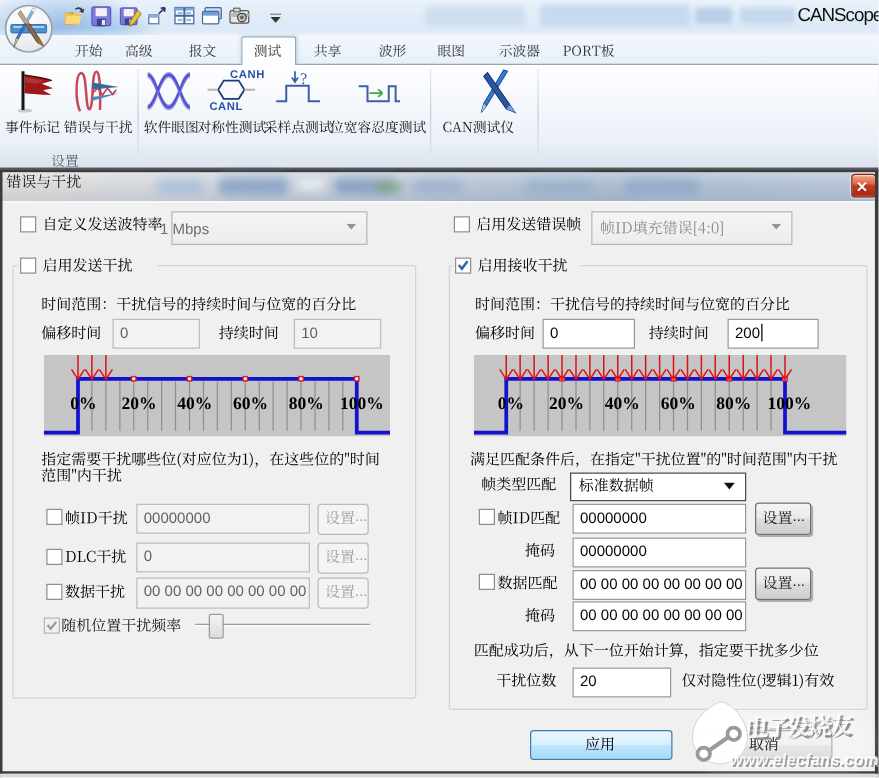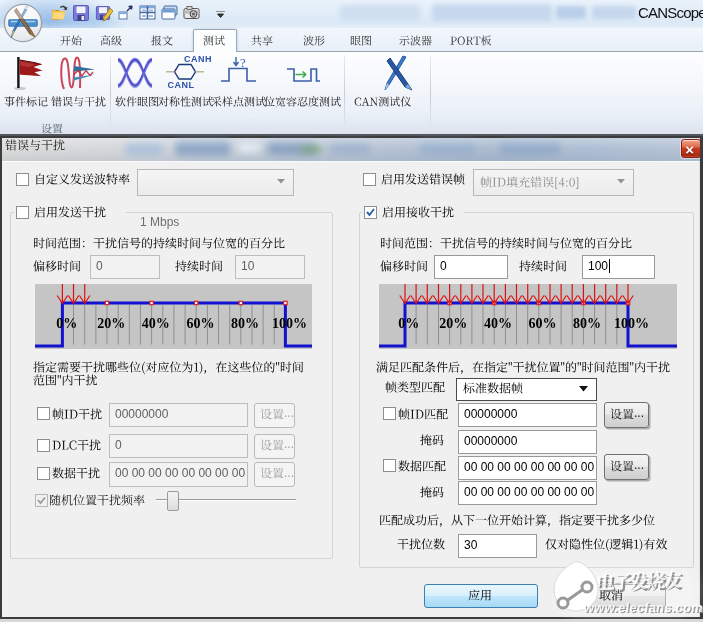--- a/index.html
+++ b/index.html
@@ -453,21 +453,21 @@
         <use href="#g9001" x="4000"></use>
         <use href="#g6ce2" x="5000"></use>
         <use href="#g7279" x="6000"></use>
         <use href="#g7387" x="7000"></use>
       </g>
     </svg>
     <div class="a" style="left:137px;top:169px;width:155px;height:24.5px;background:linear-gradient(#F5F5F5,#ECECEC);border:1px solid #B5B9BC;"></div>
     <svg class="a" style="left:277px;top:179.2px" width="8" height="5">
       <path d="M0 0 L8 0 L4 4.5 Z" fill="#8E9499"></path>
     </svg>
-    <div class="a" style="left:140px;top:176px;font:normal 12px 'Liberation Sans',sans-serif;color:#6E6E6E;white-space:pre;margin-top:39px;">1 Mbps</div>
+    <div class="a" style="left:128px;top:176px;font:normal 12px 'Liberation Sans',sans-serif;color:#6E6E6E;white-space:pre;">1 Mbps</div>
     <div class="a" style="left:363px;top:173px;width:11px;height:11px;background:#fff;border:1px solid #8E8E8E;"></div>
     <svg class="a" style="left:381px;top:173px;overflow:visible;" width="84.0" height="12" viewBox="0 0 7000 1000">
       <g fill="#000">
         <use href="#g542f"></use>
         <use href="#g7528" x="1000"></use>
         <use href="#g53d1" x="2000"></use>
         <use href="#g9001" x="3000"></use>
         <use href="#g9519" x="4000"></use>
         <use href="#g8bef" x="5000"></use>
         <use href="#g5e27" x="6000"></use>
@@ -604,21 +604,21 @@
     <div class="a" style="left:440px;top:258.8px;font:normal 12px 'Liberation Sans',sans-serif;color:#000;white-space:pre;">0</div>
     <svg class="a" style="left:519px;top:260px;overflow:visible;" width="48.0" height="12" viewBox="0 0 4000 1000">
       <g fill="#000">
         <use href="#g6301"></use>
         <use href="#g7eed" x="1000"></use>
         <use href="#g65f6" x="2000"></use>
         <use href="#g95f4" x="3000"></use>
       </g>
     </svg>
     <div class="a" style="left:582px;top:255px;width:71px;height:21.5px;background:#fff;border:1px solid #999;"></div>
-    <div class="a" style="left:588px;top:258.8px;font:normal 12px 'Liberation Sans',sans-serif;color:#000;white-space:pre;">100</div>
+    <div class="a" style="left:588px;top:258.8px;font:normal 12px 'Liberation Sans',sans-serif;color:#000;white-space:pre;">200</div>
     <div class="a" style="left:609.1px;top:259px;width:1px;height:13.5px;background:#000;"></div>
     <svg class="a" style="left:35px;top:283.5px" width="277" height="65.5">
       <rect width="277" height="65.5" fill="#C5C5C5"></rect>
       <path d="M38.5 21.0 V60.5" stroke="#8F8F8F" stroke-width="1"></path>
       <path d="M49.7 21.0 V60.5" stroke="#8F8F8F" stroke-width="1"></path>
       <path d="M60.9 21.0 V60.5" stroke="#8F8F8F" stroke-width="1"></path>
       <path d="M72.0 21.0 V60.5" stroke="#8F8F8F" stroke-width="1"></path>
       <path d="M83.2 21.0 V60.5" stroke="#8F8F8F" stroke-width="1"></path>
       <path d="M94.3 21.0 V60.5" stroke="#8F8F8F" stroke-width="1"></path>
       <path d="M105.4 21.0 V60.5" stroke="#8F8F8F" stroke-width="1"></path>
@@ -984,21 +984,21 @@
     </svg>
     <svg class="a" style="left:397px;top:538px;overflow:visible;" width="48.0" height="12" viewBox="0 0 4000 1000">
       <g fill="#000">
         <use href="#g5e72"></use>
         <use href="#g6270" x="1000"></use>
         <use href="#g4f4d" x="2000"></use>
         <use href="#g6570" x="3000"></use>
       </g>
     </svg>
     <div class="a" style="left:458px;top:533.5px;width:77px;height:22.5px;background:#fff;border:1px solid #999;"></div>
-    <div class="a" style="left:464px;top:537.8px;font:normal 12px 'Liberation Sans',sans-serif;color:#000;white-space:pre;">30</div>
+    <div class="a" style="left:464px;top:537.8px;font:normal 12px 'Liberation Sans',sans-serif;color:#000;white-space:pre;">20</div>
     <svg class="a" style="left:545px;top:538px;overflow:visible;" width="122.4" height="12" viewBox="0 0 10199 1000">
       <g fill="#000">
         <use href="#g4ec5"></use>
         <use href="#g5bf9" x="1000"></use>
         <use href="#g9690" x="2000"></use>
         <use href="#g6027" x="3000"></use>
         <use href="#g4f4d" x="4000"></use>
         <use href="#g28" x="5000"></use>
         <use href="#g903b" x="5364"></use>
         <use href="#g8f91" x="6364"></use>

